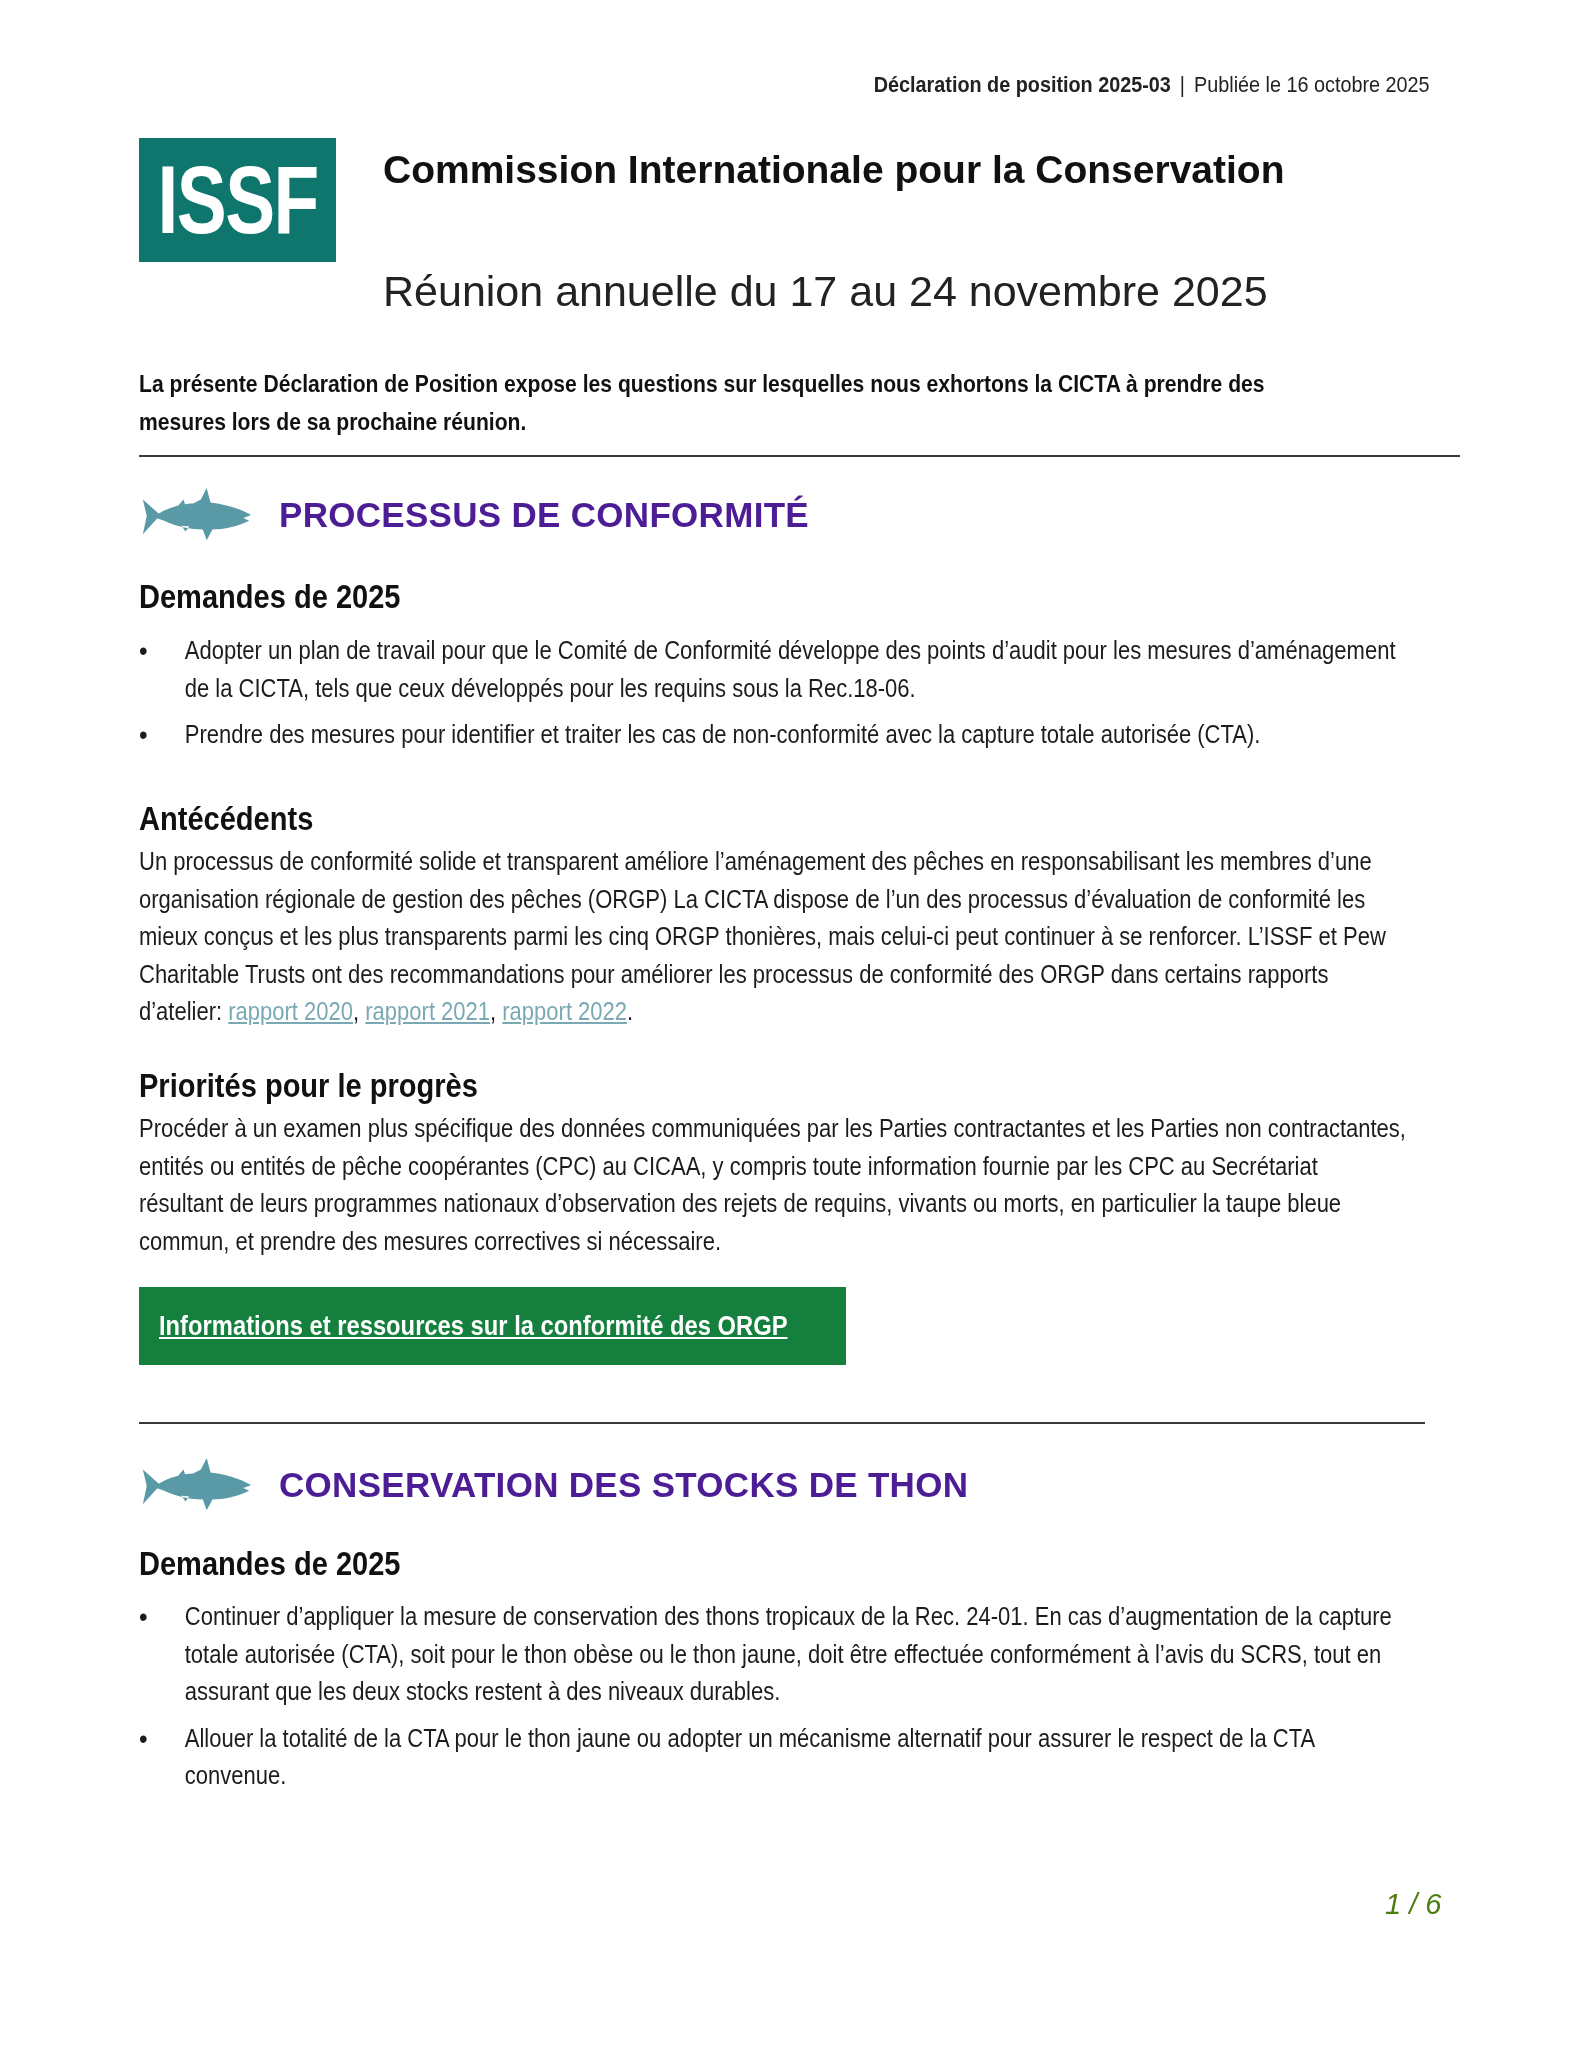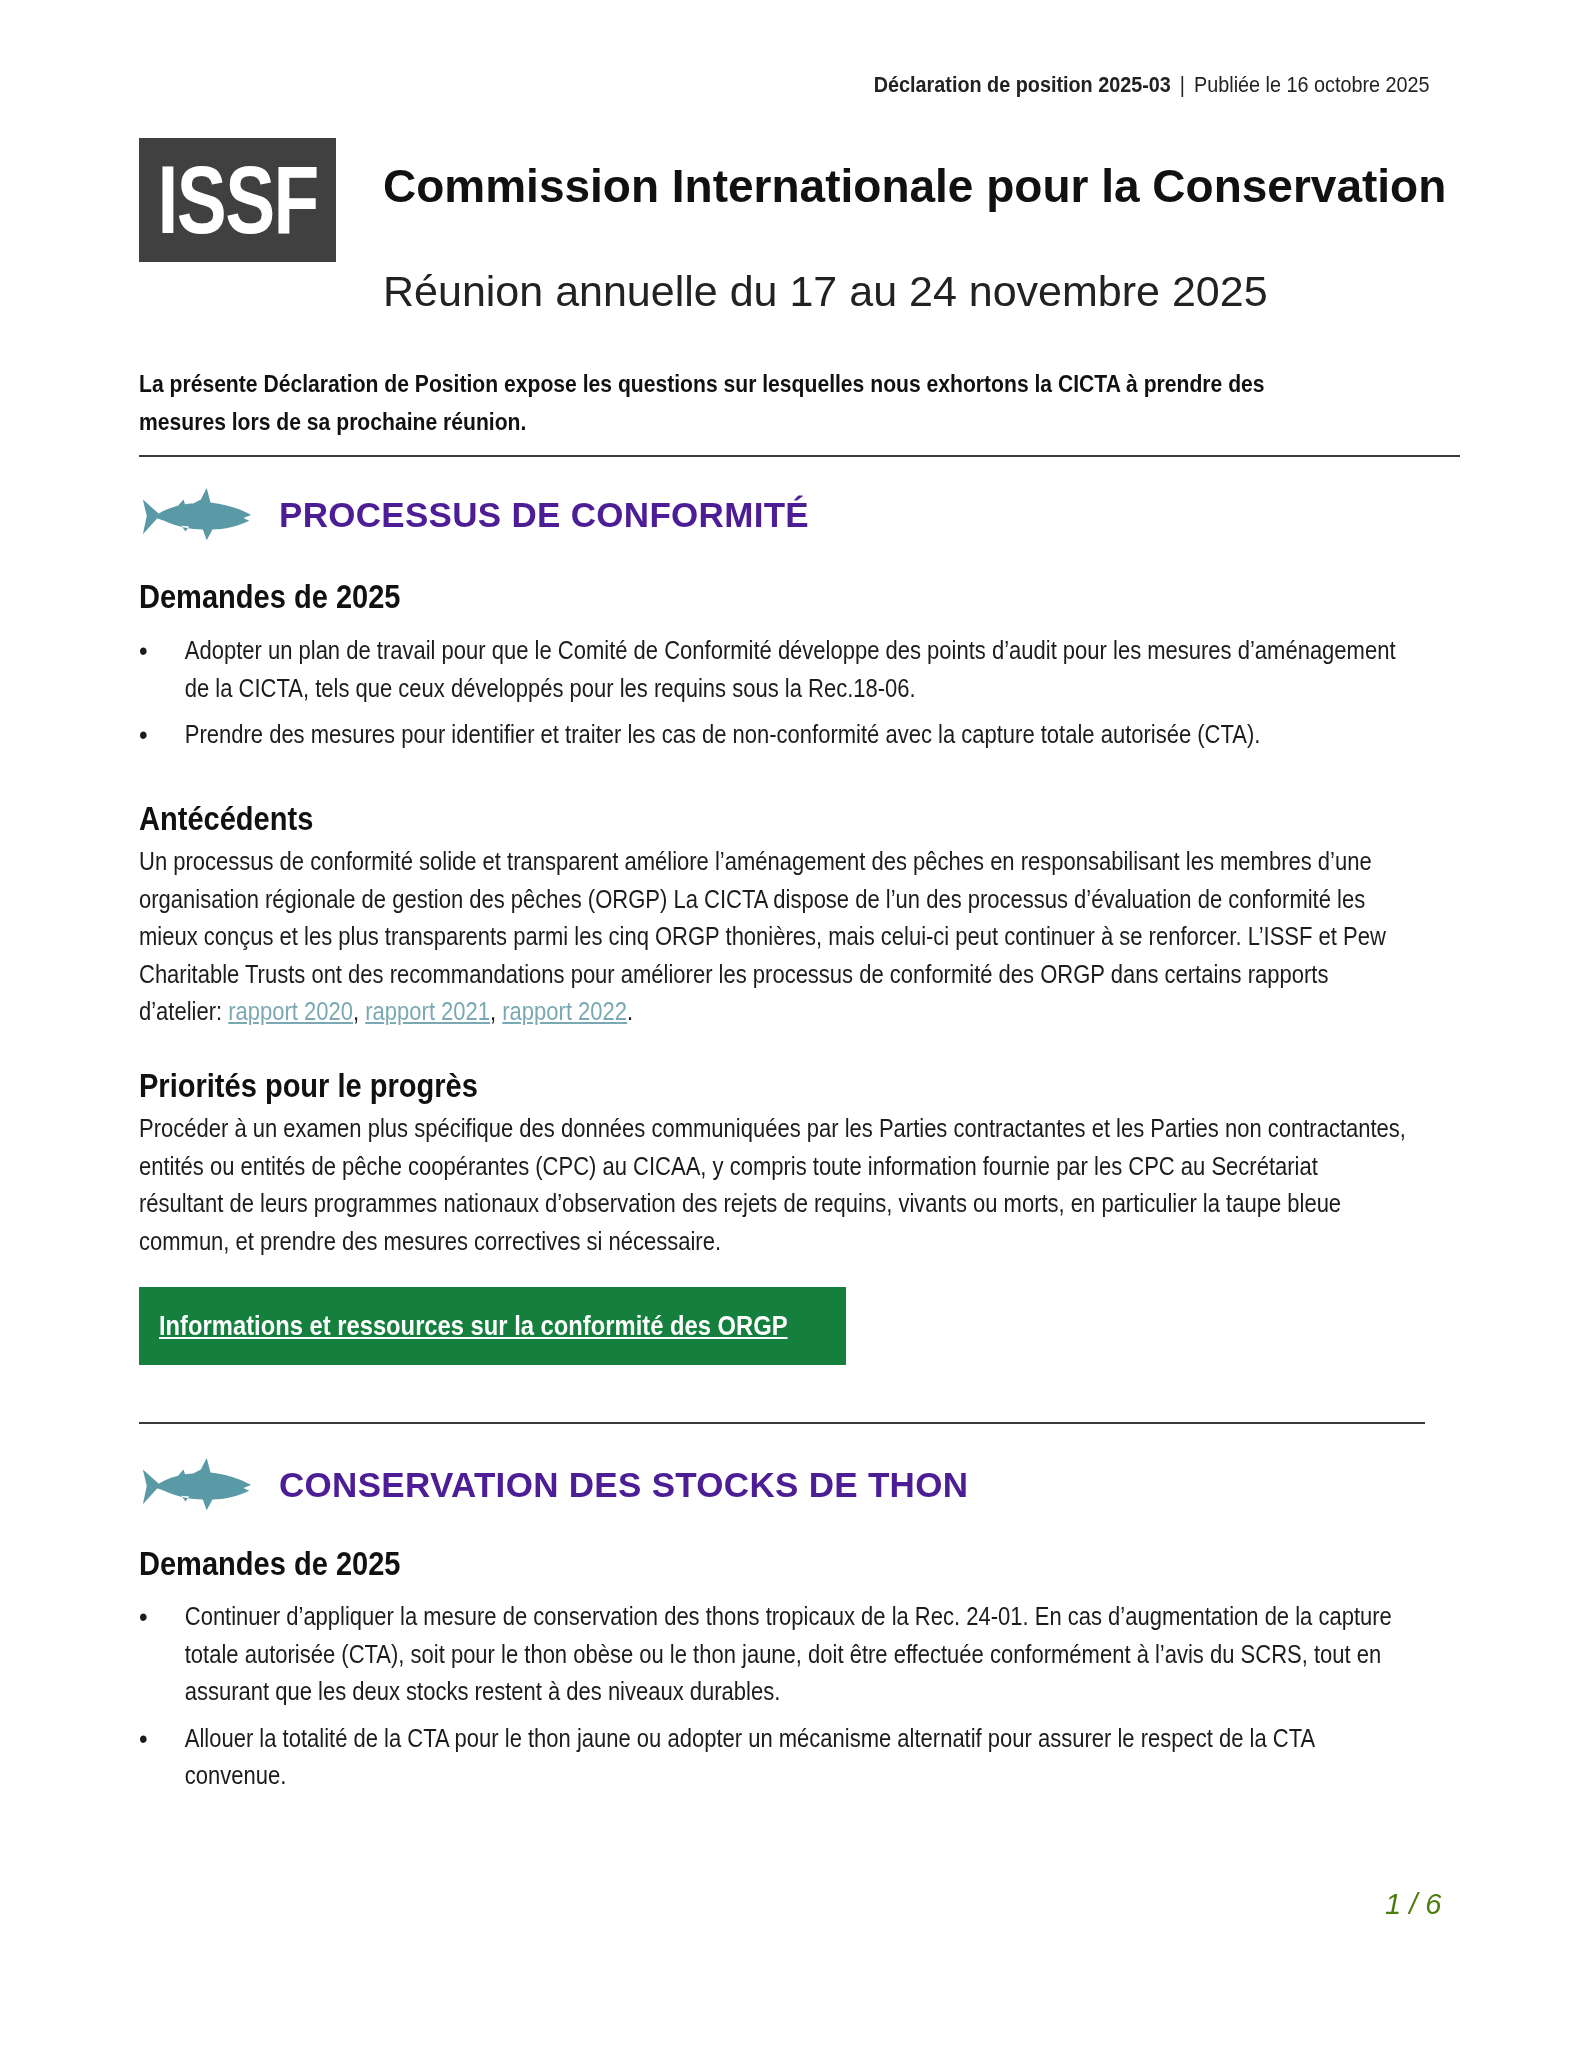--- a/index.html
+++ b/index.html
@@ -2,23 +2,23 @@
 <html><head>
 <meta charset="utf-8">
 <style>
   html, body { margin: 0; padding: 0; background: #ffffff; }
   body { width: 1578px; height: 2048px; position: relative; overflow: hidden;
          font-family: "Liberation Sans", "DejaVu Sans", sans-serif; color: #1a1a1a; }
   .abs { position: absolute; }
   .meta { right: 148px; top: 72px; font-size: 22px; white-space: nowrap; color: #222; transform: scaleX(0.9); transform-origin: right center; }
   .meta .bold { font-weight: bold; }
   .meta .sep { margin: 0 10px; }
-  .logo { left: 139px; top: 138px; width: 197px; height: 124px; background: #404040; display: flex; align-items: center; justify-content: center; }
+  .logo { left: 139px; top: 138px; width: 197px; height: 124px; background: #0f766e; display: flex; align-items: center; justify-content: center; }
   .logo span { color: #fff; font-weight: bold; font-size: 96px; letter-spacing: -2px; transform: scaleX(0.78); display: inline-block; line-height: 1; font-family: "Liberation Sans", sans-serif; }
-  .title { left: 383px; top: 156px; font-size: 46px; font-weight: bold; line-height: 60px; color: #111; }
+  .title { left: 383px; top: 140px; font-size: 39px; font-weight: bold; line-height: 60px; color: #111; }
   .subtitle { left: 383px; top: 249px; font-size: 43px; line-height: 60px; color: #222; margin-top: 12px; }
   .intro { left: 139px; top: 365px; width: 1300px; font-size: 24px; font-weight: bold; line-height: 38px; color: #111; transform: scaleX(0.88); transform-origin: left top; width: 1480px; }
   .rule { height: 2px; background: #3a3a3a; }
   .section-head { left: 139px; display: flex; align-items: center; }
   .section-head svg { width: 116px; height: 58px; }
   .section-head .h { margin-left: 24px; font-size: 35px; font-weight: bold; color: #4c1d95; letter-spacing: 0.3px; }
   .h2 { left: 139px; font-size: 33px; font-weight: bold; color: #111; transform: scaleX(0.88); transform-origin: left center; white-space: nowrap; }
   .para { left: 139px; width: 1410px; font-size: 25px; line-height: 37.5px; color: #1c1c1c; transform: scaleX(0.88); transform-origin: left top; }
   .bullets { left: 139px; width: 1420px; margin: 0; padding: 0; list-style: none; font-size: 25px; line-height: 37.5px; color: #1c1c1c; transform: scaleX(0.88); transform-origin: left top; }
   .bullets li { position: relative; padding-left: 52px; margin-bottom: 9px; }

